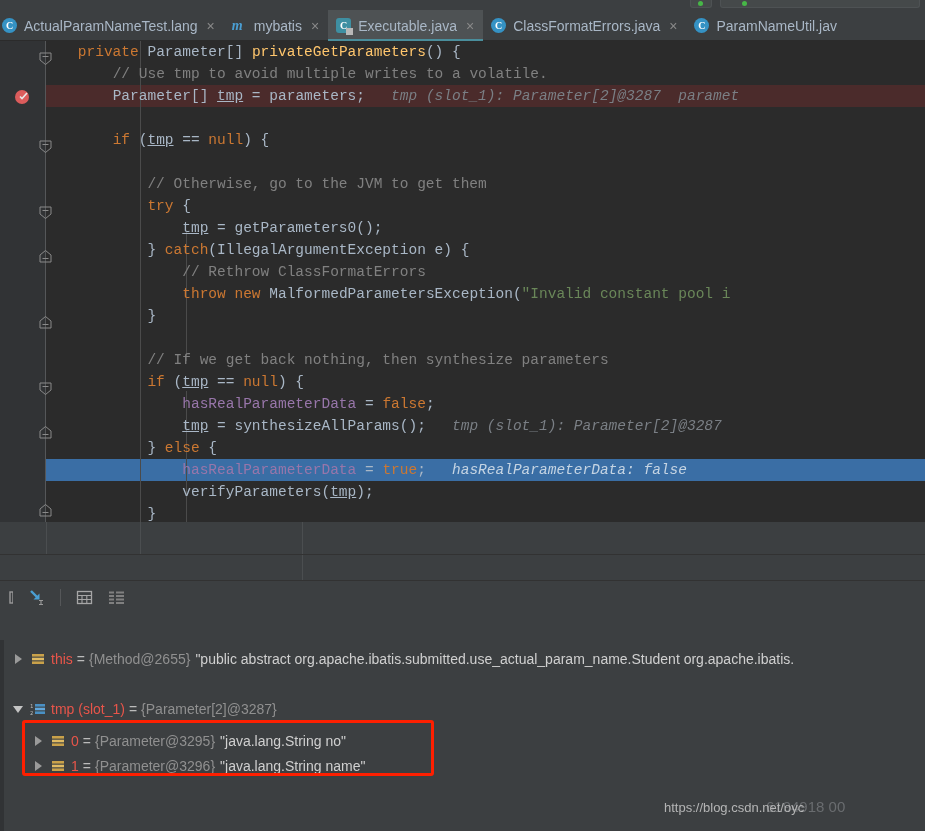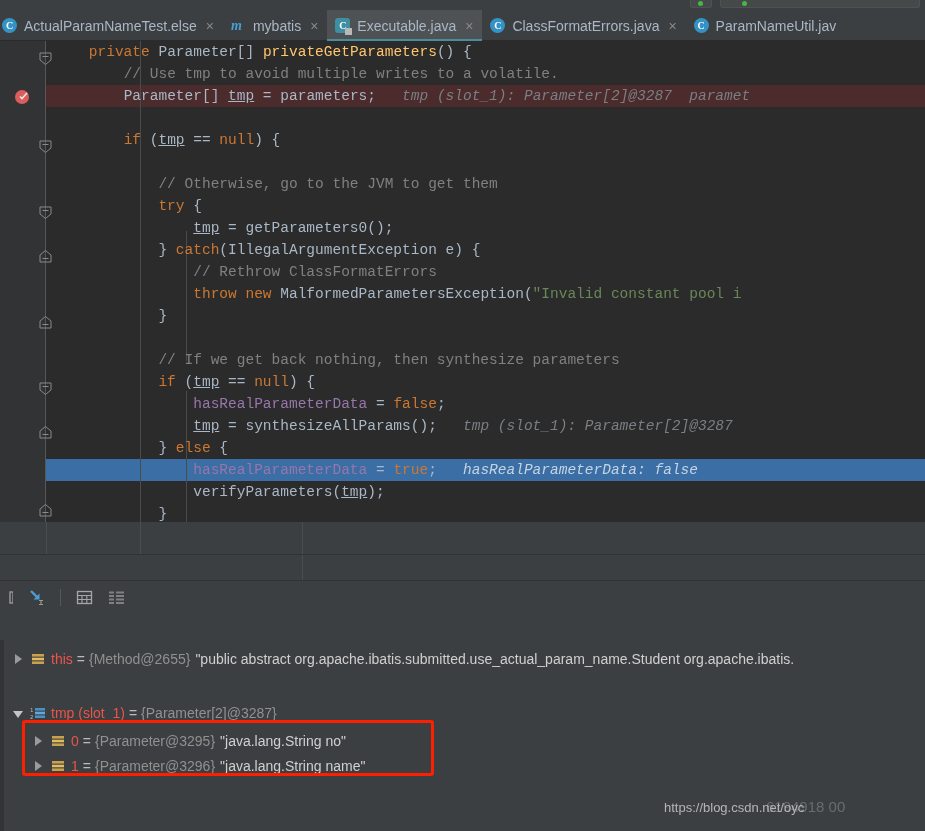--- a/index.html
+++ b/index.html
@@ -79,21 +79,21 @@
     background: #555759;
   }
   .fold {
     position: absolute; left: 39px; width: 13px; height: 13px;
   }
   .fold svg { display: block; }
   .breakpoint {
     position: absolute; left: 14px; width: 17px; height: 17px;
   }
   .code-area {
-    position: absolute; left: 54px; top: 0; right: 0; height: 460px;
+    position: absolute; left: 43px; top: 0; right: 0; height: 460px;
   }
   .indent-guide {
     position: absolute; width: 1px; background: #4b4b4b;
   }
   .hl-red {
     position: absolute; left: 0; width: 925px; height: 22px;
     background: #4b2b2b;
   }
   .hl-blue-full {
     position: absolute; left: 0; width: 925px; height: 22px;
@@ -208,21 +208,21 @@
     <div class="green-dot" style="left:698px;"></div>
     <div class="green-dot" style="left:742px;"></div>
   </div>
 
   <div class="tabbar">
 
     <div class="tab" style="margin-left:-6px;">
       <span class="tab-icon">
         <span class="ico-class">C</span>
       </span>
-      <span>ActualParamNameTest.else</span>
+      <span>ActualParamNameTest.lang</span>
       <span class="tclose">×</span>
     </div>
 
     <div class="tab">
       <span class="tab-icon ico-m">m</span>
       <span>mybatis</span>
       <span class="tclose">×</span>
     </div>
 
     <div class="tab active">
@@ -393,21 +393,21 @@
           <rect x="2" y="10.4" width="12" height="2.6" fill="#c9a14a"></rect>
         </svg>
       </span>
       <span class="vname">this</span>
       <span class="veq">=</span>
       <span class="vref">{Method@2655}</span>
       <span class="vval">"public abstract org.apache.ibatis.submitted.use_actual_param_name.Student org.apache.ibatis.</span>
     </div>
 
 
-    <div class="vrow" style="left:12px; top:56px;align-items:flex-end;">
+    <div class="vrow" style="left:12px; top:56px;">
       <span class="twisty open"></span>
       <span class="vicon">
         <svg width="16" height="16" viewBox="0 0 16 16">
           <text x="0" y="7" font-size="5.5" fill="#b9b9b9" font-family="monospace">1</text>
           <text x="0" y="13.5" font-size="5.5" fill="#b9b9b9" font-family="monospace">2</text>
           <rect x="5" y="3" width="10" height="2.6" fill="#4a90c4"></rect>
           <rect x="5" y="6.7" width="10" height="2.6" fill="#63a8dc"></rect>
           <rect x="5" y="10.4" width="10" height="2.6" fill="#4a90c4"></rect>
         </svg>
       </span>

